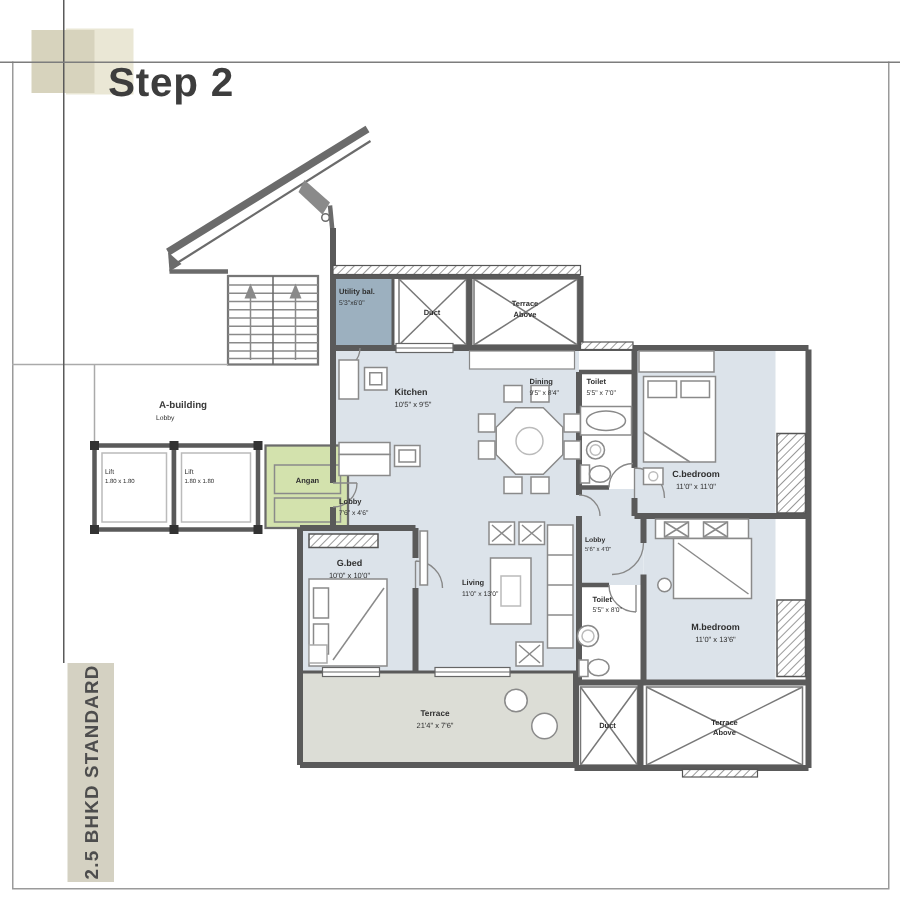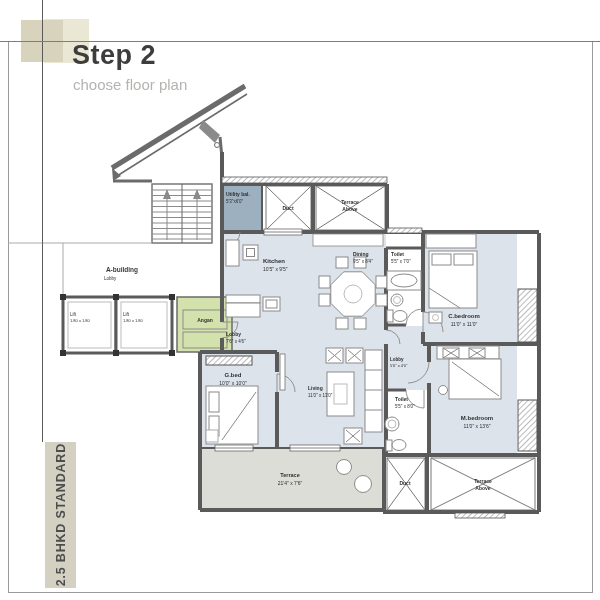--- a/index.html
+++ b/index.html
@@ -32,21 +32,20 @@
   <div class="frame-line" style="left:8px;top:41px;width:1px;height:551px;"></div>
   <div class="frame-line" style="left:592px;top:41px;width:1px;height:551px;"></div>
   <div class="frame-line" style="left:8px;top:592px;width:585px;height:1px;"></div>
 
   <div class="sq sq-light"></div>
   <div class="sq sq-dark"></div>
   <div class="vline"></div>
   <div class="hline"></div>
 
   <div class="title">Step 2</div>
-  <div class="subtitle">choose floor plan</div>
 
   <div class="side-bar">
     <span>2.5 BHKD STANDARD</span>
   </div>
 
   <svg width="600" height="600" viewBox="0 0 600 600">
     <defs>
       <pattern id="hatch" width="4" height="4" patternUnits="userSpaceOnUse" patternTransform="rotate(45)">
         <rect width="4" height="4" fill="#ffffff"></rect>
         <line x1="0" y1="0" x2="0" y2="4" stroke="#777" stroke-width="1"></line>

